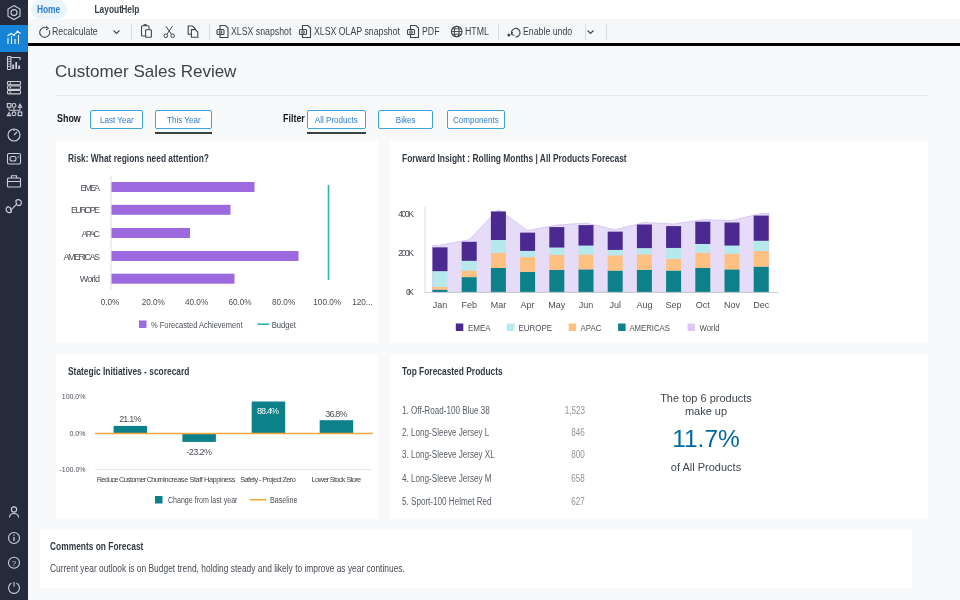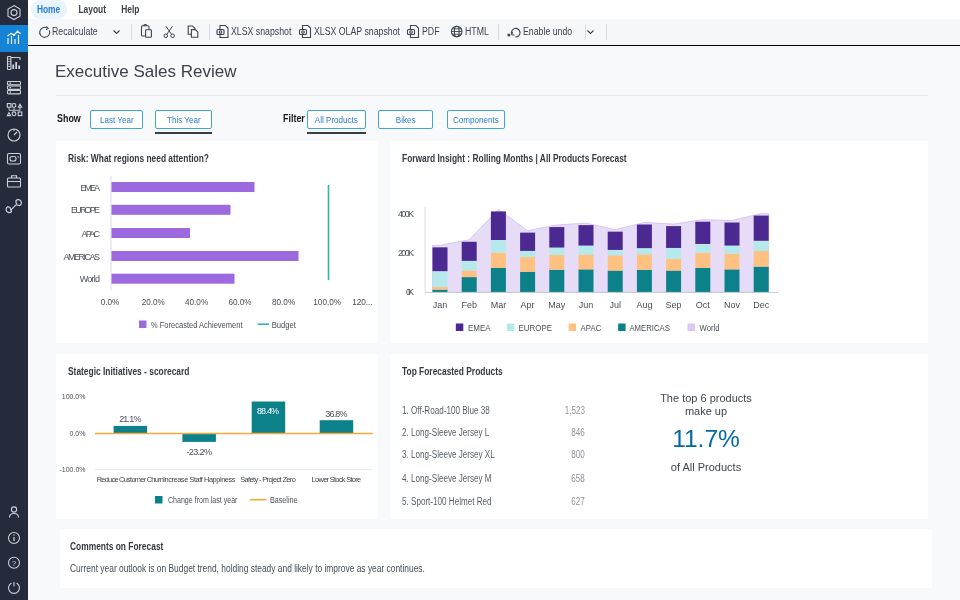--- a/index.html
+++ b/index.html
@@ -6,21 +6,21 @@
   html,body { width:960px; height:600px; overflow:hidden; }
   body { font-family:"Liberation Sans", sans-serif; background:#f8f9fb; position:relative; }
   
   #sidebar { position:absolute; left:0; top:0; width:28px; height:600px; background:#252b3a; z-index:5; }
   #sactive { position:absolute; left:0; top:25px; width:28px; height:27px; background:#1583d6; }
   
   #menubar { position:absolute; left:28px; top:0; width:932px; height:19px; background:#fff; }
   .mitem { position:absolute; top:0; height:19px; line-height:19px; font-size:10.5px; font-weight:bold; color:#3b4148; text-align:center; }
   .mitem span { display:inline-block; transform:scaleX(0.8); }
   #mhome { left:3px; width:36px; background:#e8f5fd; color:#2b7cd3;border-radius:9px; }
-  #toolbar { position:absolute; left:28px; top:19px; width:932px; height:27px; background:#f6f7f8; border-bottom:1px solid #000000; }
+  #toolbar { position:absolute; left:28px; top:19px; width:932px; height:27px; background:#f6f7f8; border-bottom:3px solid #000000; }
   .titem { position:absolute; top:0; height:26px; line-height:26px; font-size:10px; color:#3c434b; white-space:nowrap; transform:scaleX(0.875); transform-origin:0 50%; }
   .tsep { position:absolute; top:5px; width:1px; height:16px; background:#d9dbde; }
   
   #content { position:absolute; left:28px; top:46px; width:932px; height:554px; background:#f8f9fb; }
   #pagetitle { position:absolute; left:27px; top:16px; font-size:17px; color:#3c434a; }
   #titlerule { position:absolute; left:28px; top:49px; width:872px; height:1px; background:#e8eaed; }
   .flabel { position:absolute; top:66px; font-size:10.5px; font-weight:bold; color:#16191d; transform:scaleX(0.85); transform-origin:0 50%; }
   .fbtn { position:absolute; top:64px; height:19px; line-height:17px; border:1px solid #41a4da; background:#fff; color:#2b7cd3; font-size:9.5px; text-align:center; border-radius:2px; }
   .fbtn span { display:inline-block; transform:scaleX(0.85); }
   .fsel { position:absolute; height:2px; background:#3b4045; }
@@ -91,21 +91,21 @@
 
       <circle cx="14" cy="562.7" r="5.5"></circle>
       <text x="14" y="566" font-size="8" fill="#ccd1d8" stroke="none" text-anchor="middle" font-family="Liberation Sans">?</text>
 
       <path d="M11.5 583 a5.5 5.5 0 1 0 5 0"></path>
       <path d="M14 582 V586.5"></path>
     </svg>
   </div>
   <div id="menubar">
     <div id="mhome" class="mitem"><span>Home</span></div>
-    <div class="mitem" style="left:44px; width:40px;"><span>Layout</span></div>
+    <div class="mitem" style="left:60px; width:40px;"><span>Layout</span></div>
     <div class="mitem" style="left:88px; width:28px;"><span>Help</span></div>
   </div>
   <div id="toolbar">
     <div class="titem" style="left:24px;">Recalculate</div>
     <div class="titem" style="left:203px;">XLSX snapshot</div>
     <div class="titem" style="left:286px;">XLSX OLAP snapshot</div>
     <div class="titem" style="left:394px;">PDF</div>
     <div class="titem" style="left:437px;">HTML</div>
     <div class="titem" style="left:495px;">Enable undo</div>
     <div class="tsep" style="left:103px;"></div>
@@ -156,21 +156,21 @@
       <path d="M423.4 12.5 H434 M424.1 9.8 H433.3 M424.1 15.2 H433.3" stroke-width="0.9"></path>
 
       <path d="M483.8 15.4 a4.3 4.3 0 1 1 3.6 2.6"></path>
       <path d="M484.6 12.9 L483.7 15.7 L486.5 16.2" stroke-width="1"></path>
       <circle cx="480.9" cy="16" r="1.5" fill="#3f454d" stroke="none"></circle>
 
       <path d="M559.5 11.5 L562.5 14.5 L565.5 11.5"></path>
     </svg>
   </div>
   <div id="content">
-    <div id="pagetitle">Executive Sales Review</div>
+    <div id="pagetitle">Customer Sales Review</div>
     <div id="titlerule"></div>
 
     <div class="flabel" style="left:29px;">Show</div>
     <div class="fbtn" style="left:62px; width:53px;"><span>Last Year</span></div>
     <div class="fbtn" style="left:127px; width:57px;"><span>This Year</span></div>
     <div class="fsel" style="left:127px; top:86px; width:57px;"></div>
     <div class="flabel" style="left:255px;">Filter</div>
     <div class="fbtn" style="left:279px; width:59px;"><span>All Products</span></div>
     <div class="fsel" style="left:279px; top:86px; width:59px;"></div>
     <div class="fbtn" style="left:350px; width:55px;"><span>Bikes</span></div>
@@ -330,17 +330,17 @@
       <div class="prow" style="top:50.5px;"><span class="pname">1. Off-Road-100 Blue 38</span><span class="pval">1,523</span></div>
       <div class="prow" style="top:72.5px;"><span class="pname">2. Long-Sleeve Jersey L</span><span class="pval">846</span></div>
       <div class="prow" style="top:95px;"><span class="pname">3. Long-Sleeve Jersey XL</span><span class="pval">800</span></div>
       <div class="prow" style="top:118.5px;"><span class="pname">4. Long-Sleeve Jersey M</span><span class="pval">658</span></div>
       <div class="prow" style="top:142px;"><span class="pname">5. Sport-100 Helmet Red</span><span class="pval">627</span></div>
       <div class="tp5" style="top:38px;">The top 6 products</div>
       <div class="tp5" style="top:51px;">make up</div>
       <div class="tp5" style="top:71px; font-size:24.5px; color:#0369a1; line-height:27px;">11.7%</div>
       <div class="tp5" style="top:106.5px;">of All Products</div>
     </div>
-    <div class="card" id="card5" style="left:32px; top:483px; width:872px; height:59px;">
+    <div class="card" id="card5" style="left:12px; top:483px; width:872px; height:59px;">
       <div class="ctitle" style="left:10px;">Comments on Forecast</div>
       <div style="position:absolute; left:10px; top:33px; font-size:10.5px; color:#454c54; white-space:nowrap; transform:scaleX(0.8); transform-origin:0 50%;">Current year outlook is on Budget trend, holding steady and likely to improve as year continues.</div>
     </div>
   </div>
 
 </body></html>

